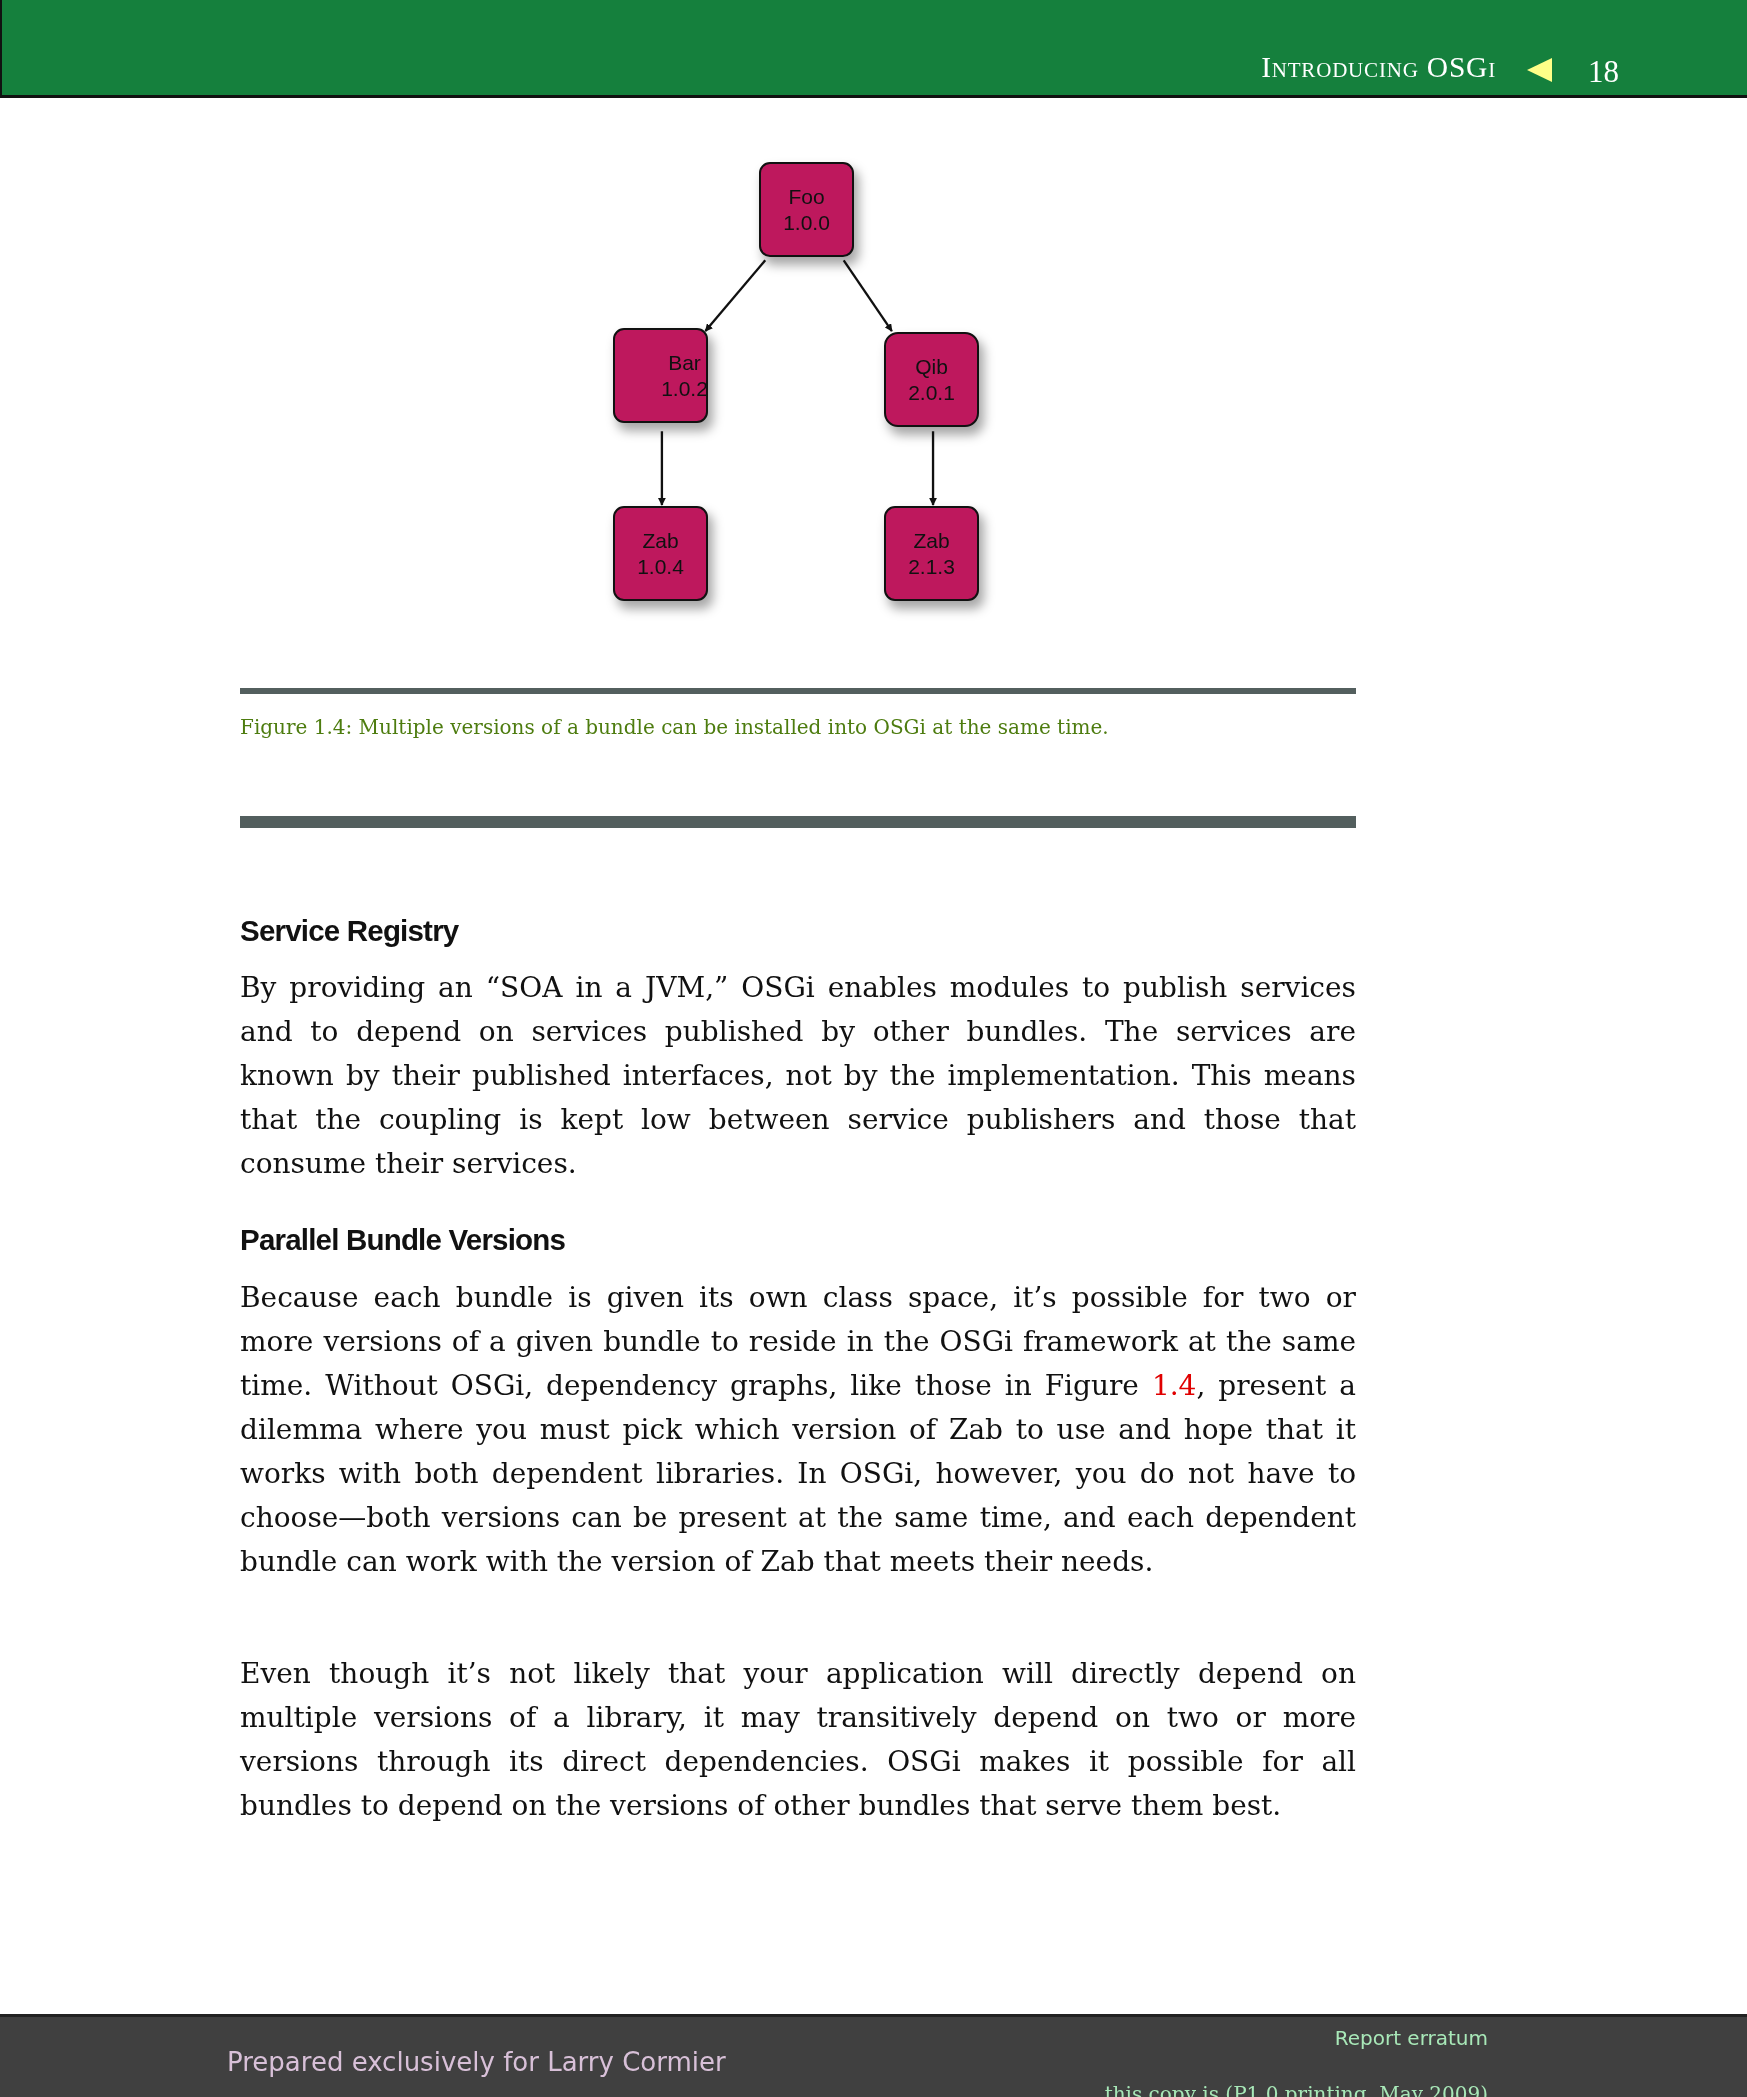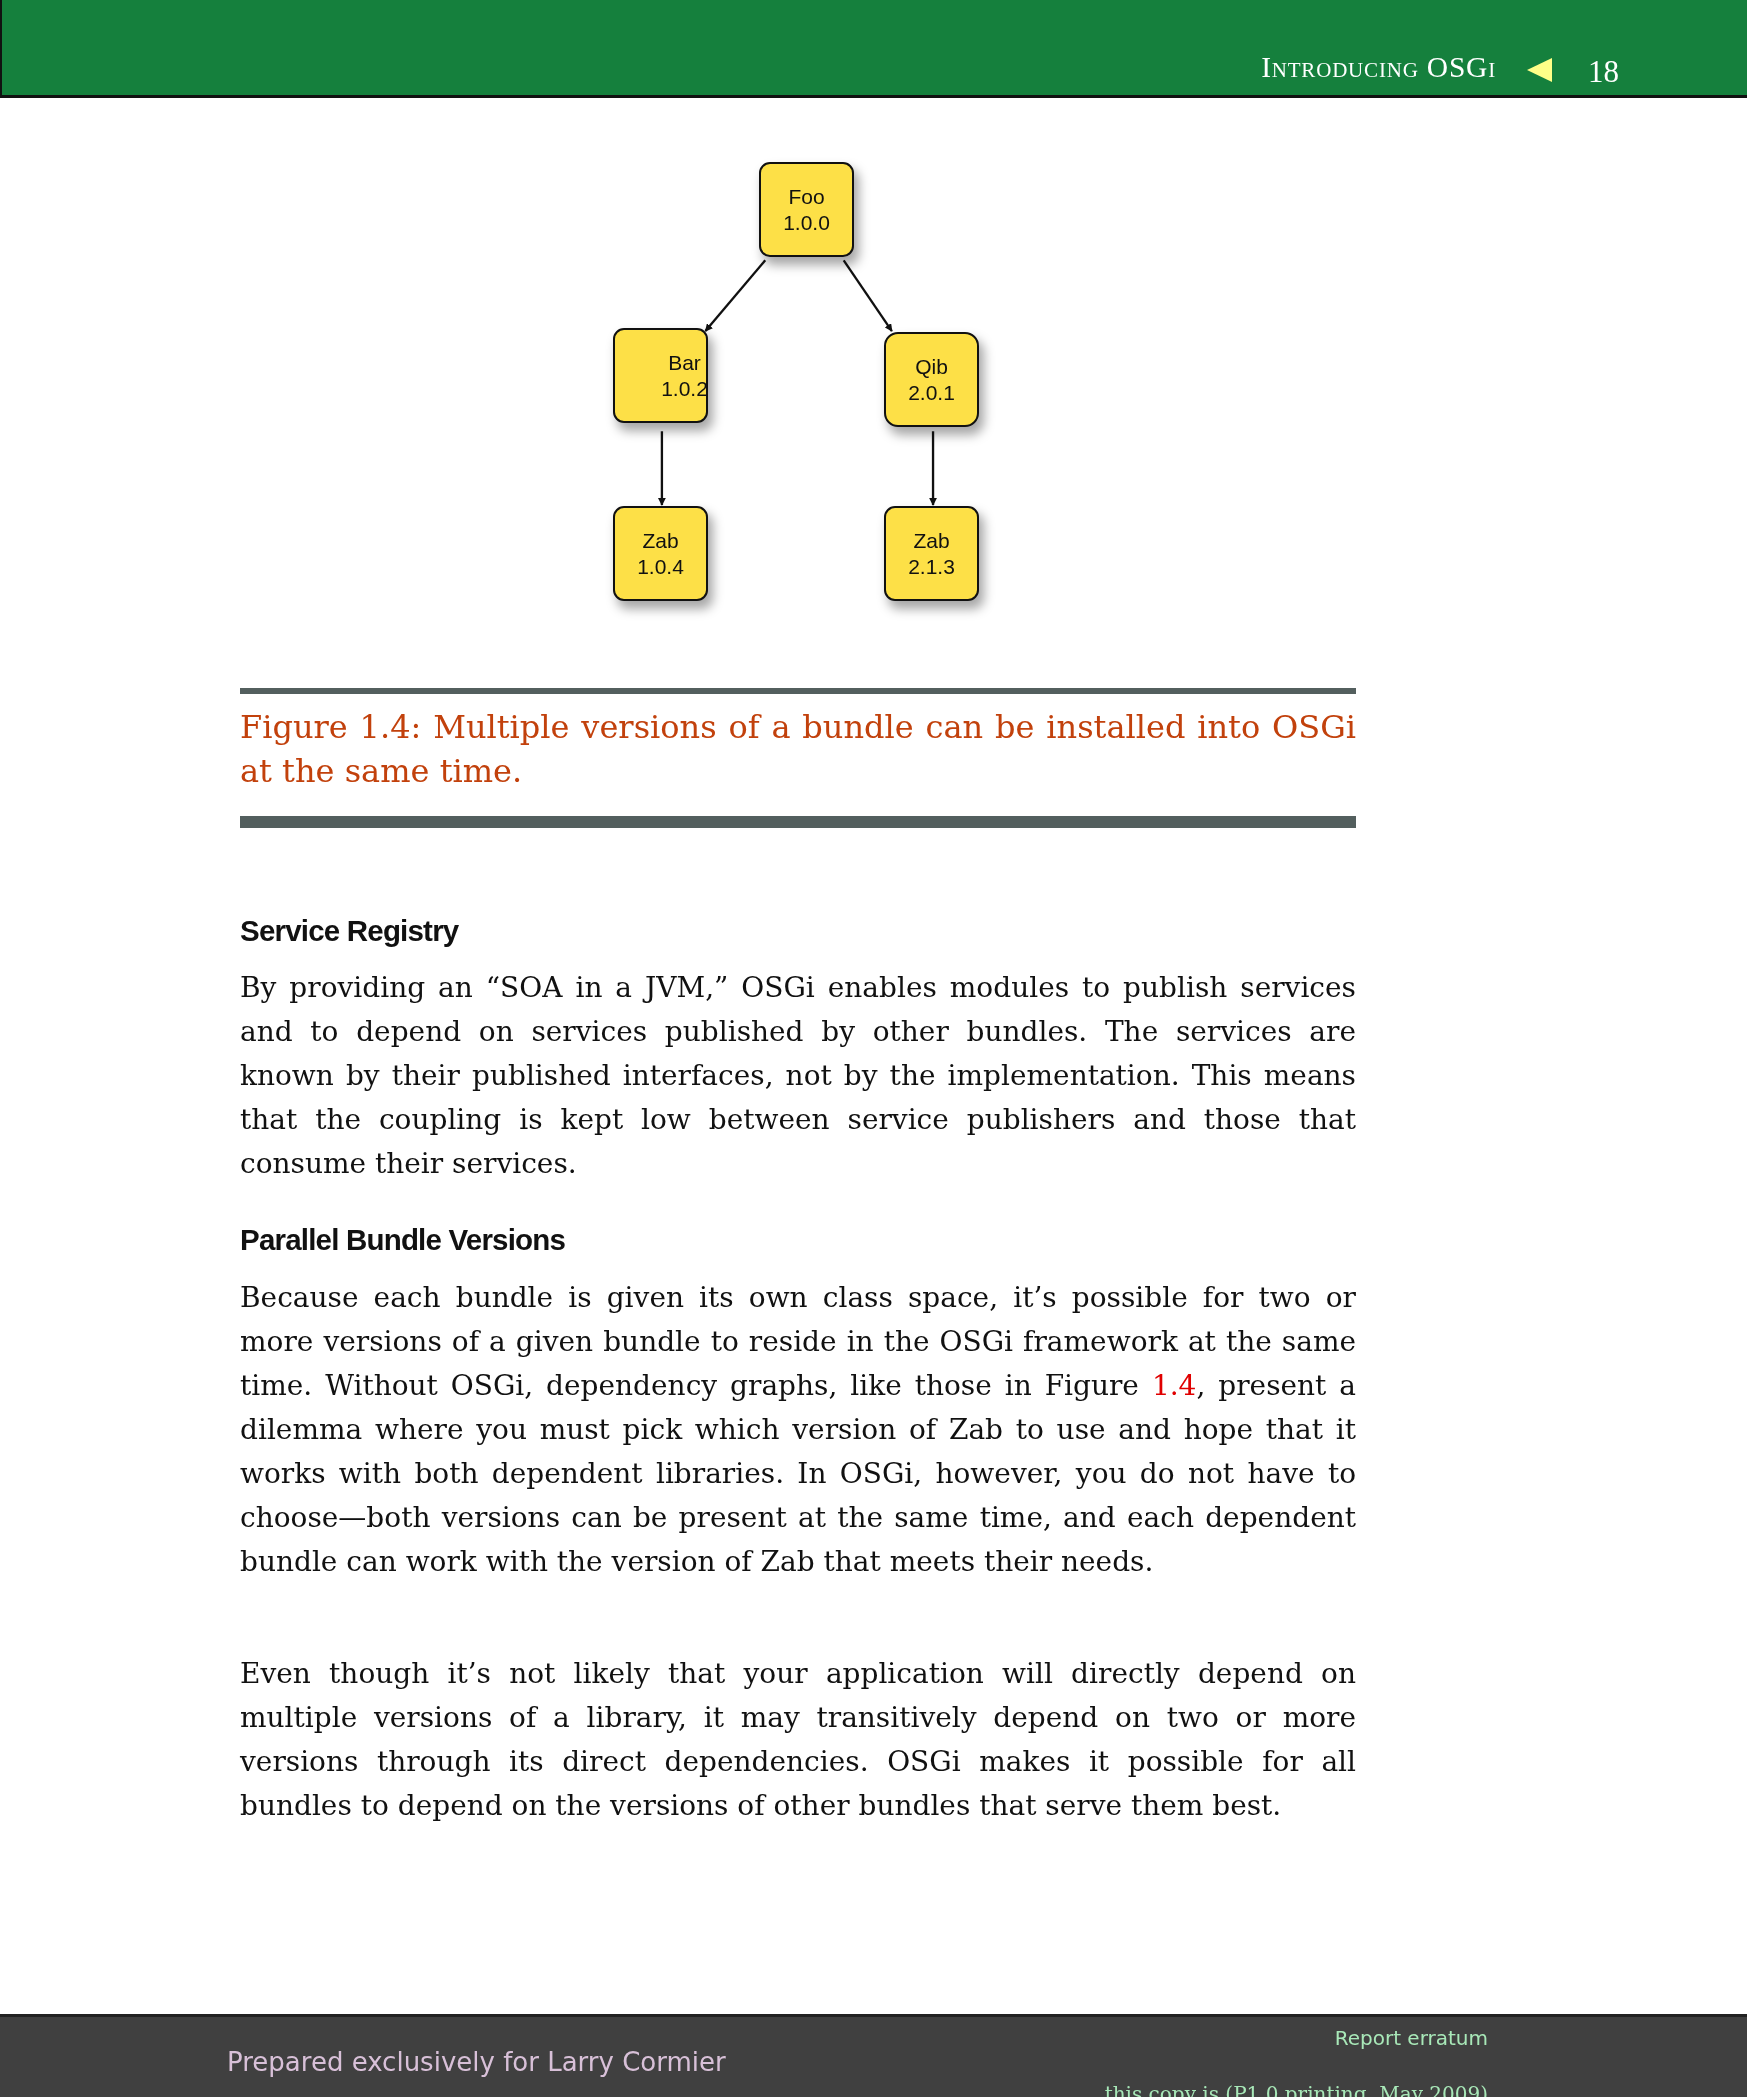--- a/index.html
+++ b/index.html
@@ -23,31 +23,31 @@
       border-top: 12.4px solid transparent; border-bottom: 12.4px solid transparent;
       border-right: 25px solid #ffff88;
     }
     .header-page {
       position: absolute; left: 1586px; top: 54px; color: #ffffff;
       font-family: "Liberation Serif", serif; font-size: 31px;
     }
     .diagram { position: absolute; left: 0; top: 0; width: 1748px; height: 645px; pointer-events: none; }
     .node {
       position: absolute; width: 95px; height: 95px;
-      border: 2.3px solid #111; border-radius: 11px; background: #fde047;
+      border: 2.3px solid #111; border-radius: 11px; background: #be185d;
       box-shadow: 4.7px 7.8px 11px rgba(0,0,0,0.35);
       display: flex; flex-direction: column; align-items: center; justify-content: center;
       font-family: "Liberation Sans", sans-serif; font-size: 21px; line-height: 26px; color: #111;
       box-sizing: border-box; pointer-events: auto;
     }
     .rule { position: absolute; left: 240px; width: 1116px; background: #535f5e; }
     .caption {
       position: absolute; left: 240px; top: 705px; width: 1116px;
-      font-family: "DejaVu Serif", serif; font-size: 32px; line-height: 44px;
-      text-align: justify; color: #c2410c;
+      font-family: "DejaVu Serif", serif; font-size: 20px; line-height: 44px;
+      text-align: justify; color: #4d7c0f;
     }
     .section-heading {
       position: absolute; left: 240px; font-family: Liberation Sans, sans-serif;
       font-weight: bold; font-size: 29.5px; color: #111; letter-spacing: -0.8px;
     }
     .para {
       position: absolute; left: 240px; width: 1116px;
       font-family: "DejaVu Serif", serif; font-size: 28px; line-height: 44px;
       text-align: justify; color: #111; hyphens: manual;
     }

